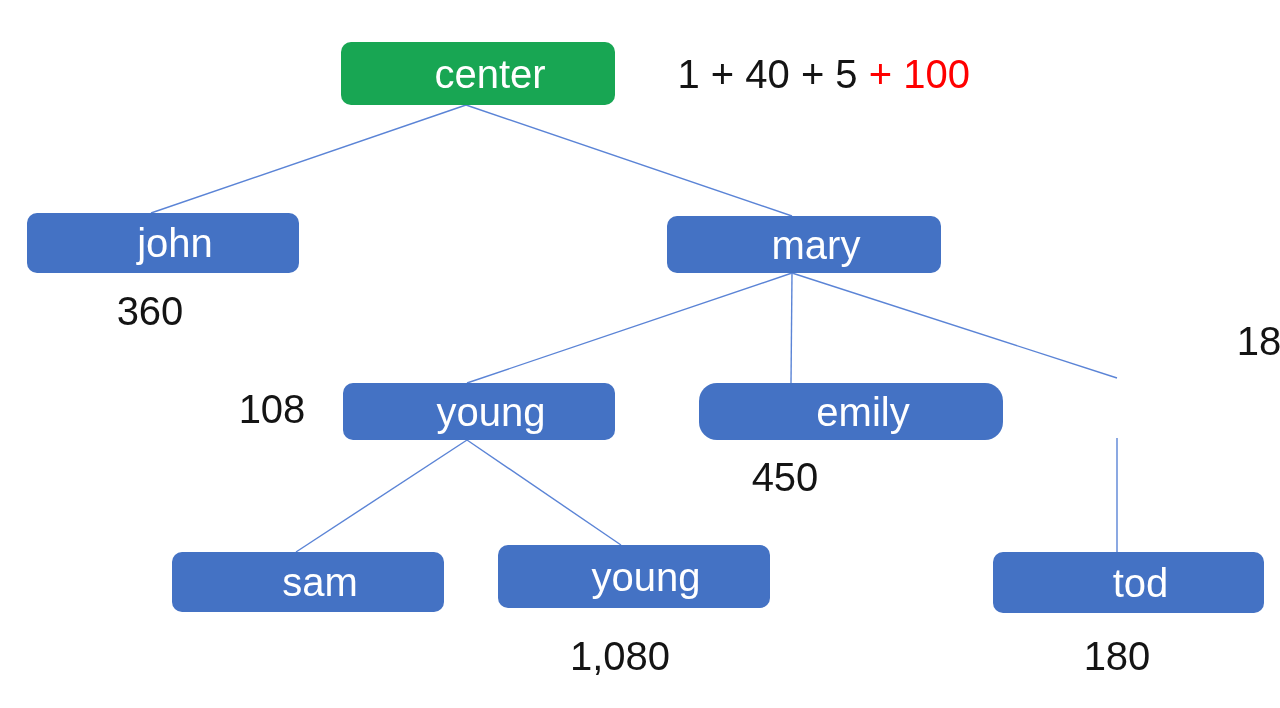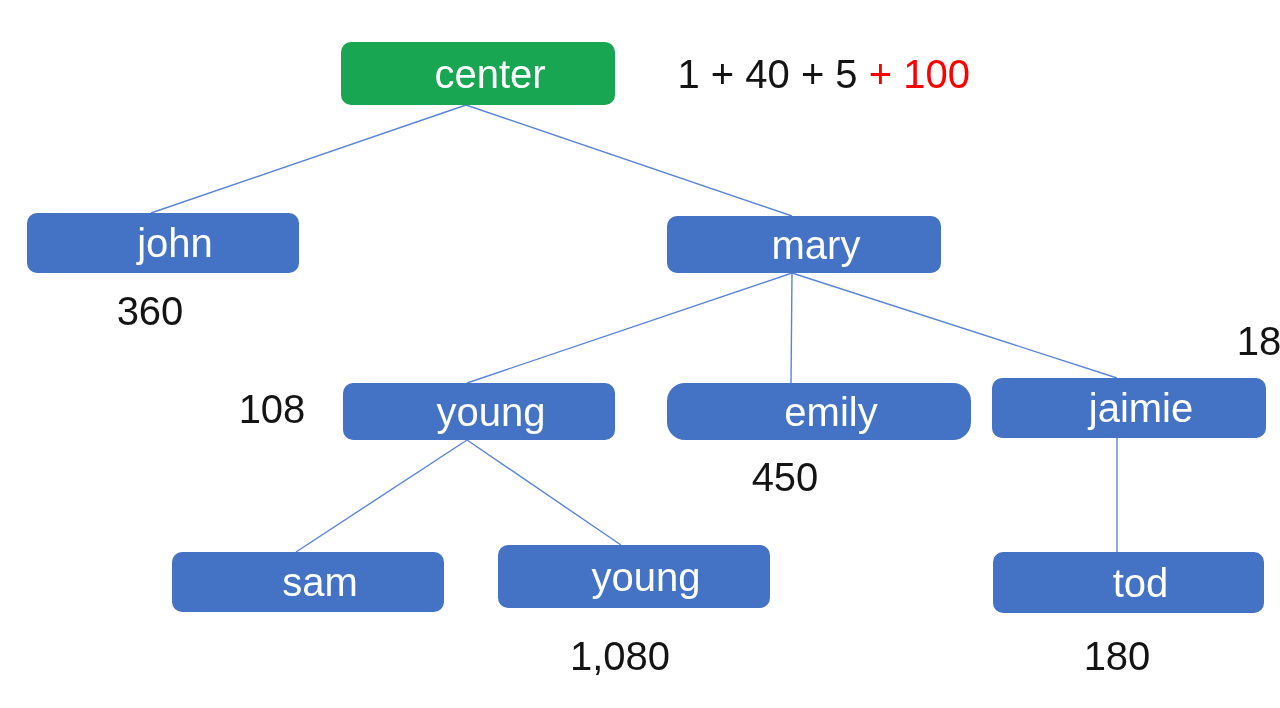--- a/index.html
+++ b/index.html
@@ -21,21 +21,21 @@
     line-height:1;
     background:var(--node-blue,#4472c4);
     text-align:center;
     padding-left:24px;
   }
   .node.root{background:var(--node-green,#18a653);}
   #node-center{left:341px;top:42px;width:250px;height:63px;}
   #node-john{left:27px;top:213px;width:248px;height:60px;}
   #node-mary{left:667px;top:216px;width:250px;height:57px;}
   #node-edward{left:343px;top:383px;width:248px;height:57px;}
-  #node-emily{left:667px;top:383px;width:280px;height:57px;border-radius:18px;}
+  #node-emily{left:699px;top:383px;width:280px;height:57px;border-radius:18px;}
   #node-jaimie{left:992px;top:378px;width:250px;height:60px;}
   #node-sam{left:172px;top:552px;width:248px;height:60px;}
   #node-young{left:498px;top:545px;width:248px;height:63px;}
   #node-tod{left:993px;top:552px;width:247px;height:61px;}
   .value-label{
     position:absolute;
     transform:translate(-50%,-50%);
     font-size:40px;color:var(--ink,#141414);
     white-space:pre;line-height:1;
   }
@@ -70,21 +70,20 @@
     <line x1="467" y1="440" x2="296" y2="552"></line>
     <line x1="467" y1="440" x2="621" y2="545"></line>
     <line x1="1117" y1="438" x2="1117" y2="552"></line>
   </svg>
 
   <div class="node root" id="node-center">center</div>
   <div class="node" id="node-john">john</div>
   <div class="node" id="node-mary">mary</div>
   <div class="node" id="node-edward">young</div>
   <div class="node" id="node-emily">emily</div>
-  <div class="node" id="node-jaimie">jaimie</div>
   <div class="node" id="node-sam">sam</div>
   <div class="node" id="node-young">young</div>
   <div class="node" id="node-tod">tod</div>
 
   <div class="value-label" id="value-john">360</div>
   <div class="value-label" id="value-edward">108</div>
   <div class="value-label" id="value-emily">450</div>
   <div class="value-label" id="value-jaimie">18</div>
   <div class="value-label" id="value-young">1,080</div>
   <div class="value-label" id="value-tod">180</div>

